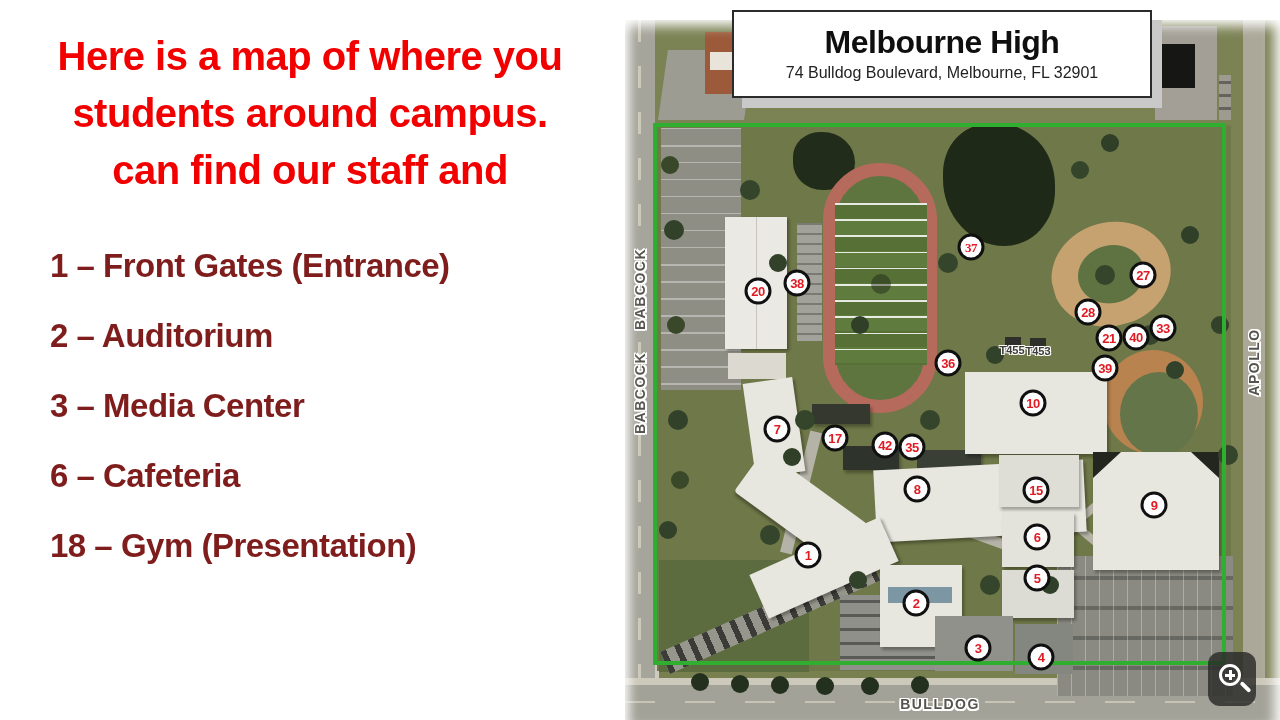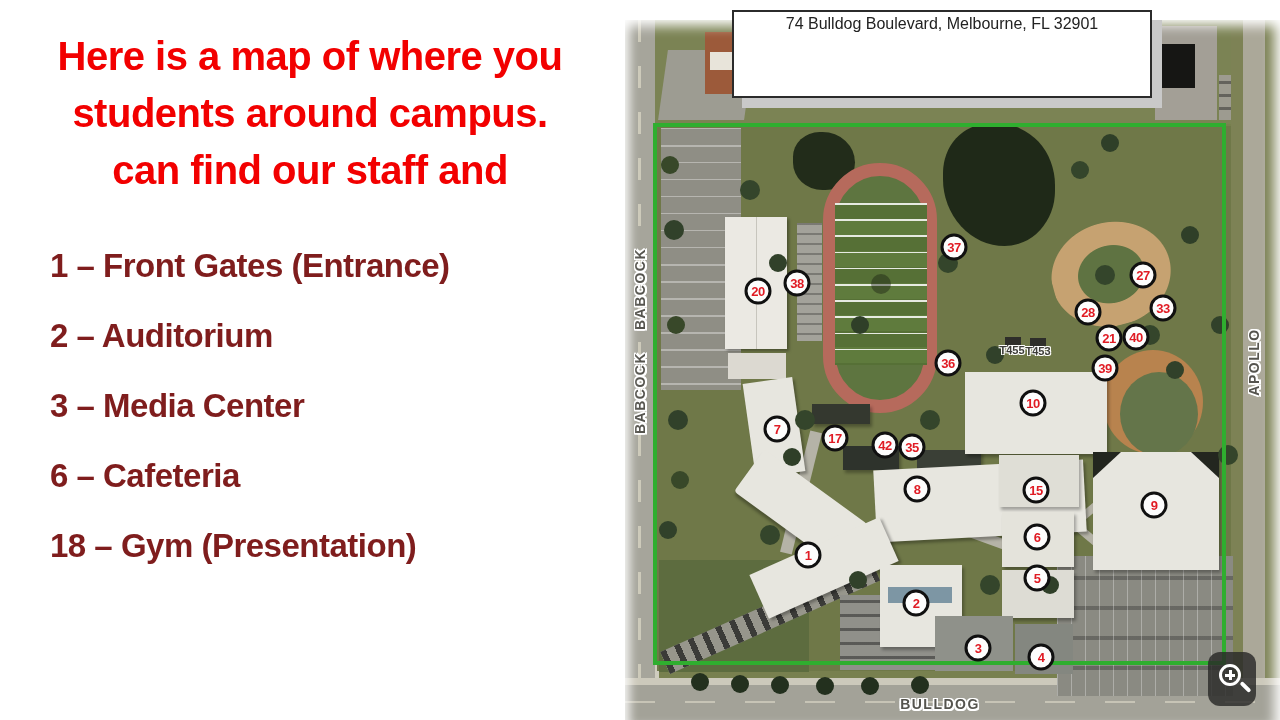--- a/index.html
+++ b/index.html
@@ -255,24 +255,24 @@
     <div class="street vert babcock-1">BABCOCK</div>
     <div class="street vert babcock-2">BABCOCK</div>
     <div class="street vert apollo">APOLLO</div>
     <div class="street horiz bulldog">BULLDOG</div>
     <div class="portable t455">T455</div>
     <div class="portable t453">T453</div>
 
     <div class="markers-layer">
         <div class="marker" style="left: 133px; top: 271px;">20</div>
         <div class="marker" style="left: 172px; top: 263px;">38</div>
-        <div class="marker" style="left: 329px; top: 227px;">37</div>
+        <div class="marker" style="left: 346px; top: 227px; font-family: Liberation Serif, serif;">37</div>
         <div class="marker" style="left: 518px; top: 236px; margin-top: 19px;">27</div>
         <div class="marker" style="left: 463px; top: 292px;">28</div>
-        <div class="marker" style="left: 538px; top: 288px; text-align: center;">33</div>
+        <div class="marker" style="left: 538px; top: 308px; text-align: center;">33</div>
         <div class="marker" style="left: 484px; top: 318px;">21</div>
         <div class="marker" style="left: 511px; top: 317px;">40</div>
         <div class="marker" style="left: 480px; top: 348px;">39</div>
         <div class="marker" style="left: 323px; top: 343px;">36</div>
         <div class="marker" style="left: 408px; top: 383px;">10</div>
         <div class="marker" style="left: 152px; top: 409px;">7</div>
         <div class="marker" style="left: 210px; top: 418px;">17</div>
         <div class="marker" style="left: 260px; top: 425px;">42</div>
         <div class="marker" style="left: 287px; top: 415px; margin-top: 12px;">35</div>
         <div class="marker" style="left: 292px; top: 469px;">8</div>
@@ -286,16 +286,17 @@
         <div class="marker" style="left: 416px; top: 637px;">4</div>
       </div>
 
     <div class="zoom-btn">
       <span class="lens"></span>
       <span class="handle"></span>
     </div>
   </div>
 
   <div class="title-box">
+    <div class="school-name">Melbourne High</div>
     <div class="school-address">74 Bulldog Boulevard, Melbourne, FL 32901</div>
   </div>
 
 </div>
 
 </body></html>

